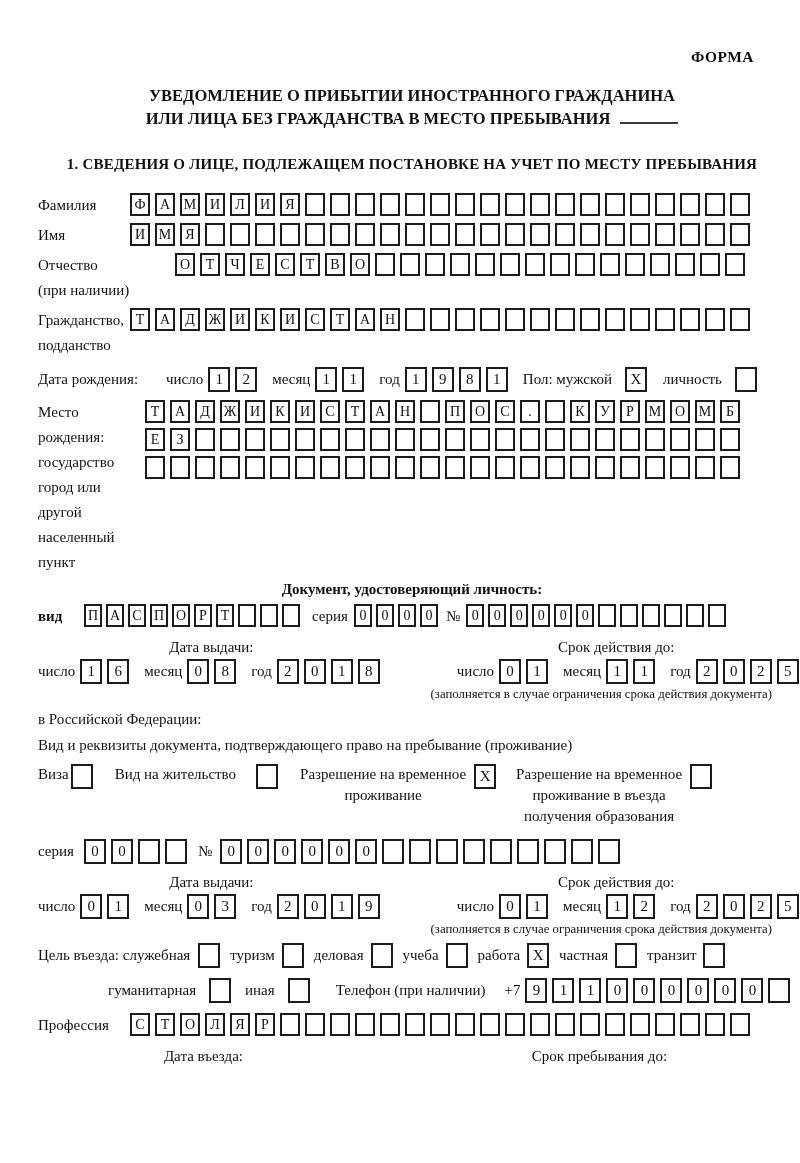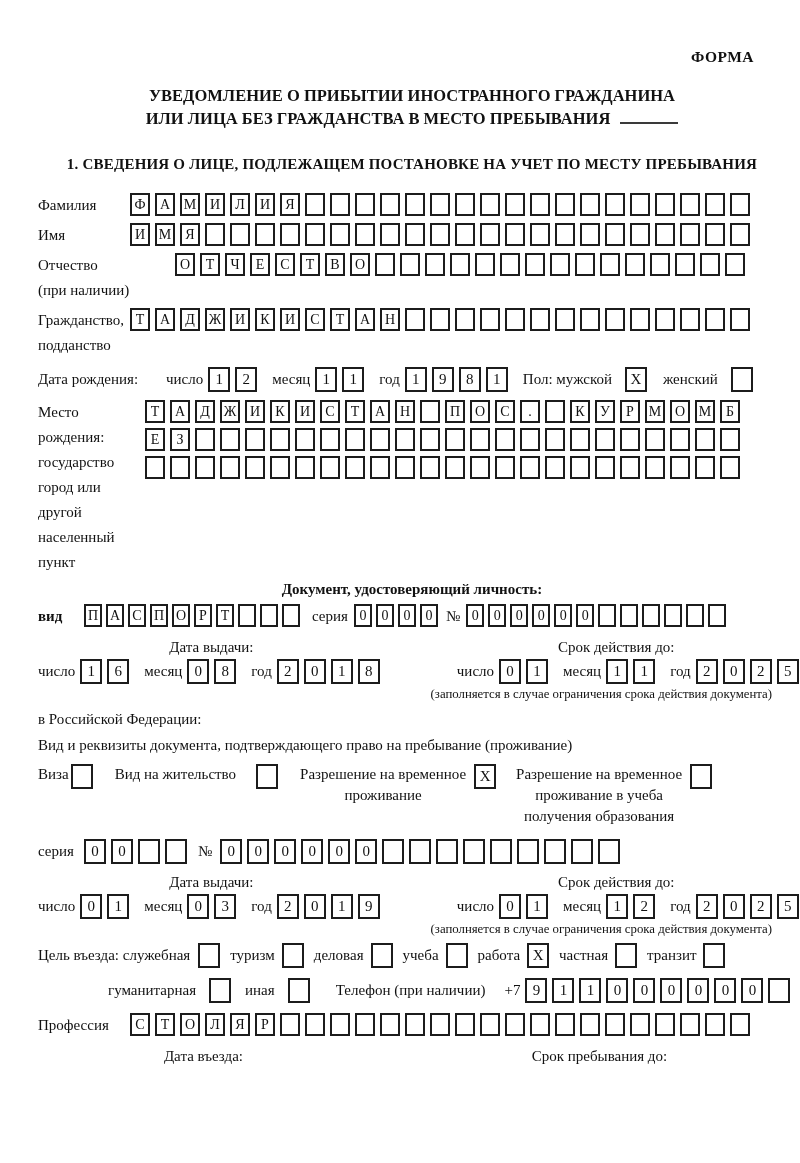--- a/index.html
+++ b/index.html
@@ -206,21 +206,21 @@
         </span>
       <span class="dlbl">год</span>
       <span class="cells">
           <span class="cell">1</span>
           <span class="cell">9</span>
           <span class="cell">8</span>
           <span class="cell">1</span>
         </span>
       <span class="dlbl">Пол: мужской</span>
       <span class="chk">X</span>
-      <span class="dlbl" style="margin-left:16px;">женский</span>
+      <span class="dlbl" style="margin-left:16px;">личность</span>
       <span class="chk"></span>
     </div>
 
     <div class="row" style="margin-top:8px;">
       <span class="lblblock w107">
         <div>Место рождения:</div>
         <div>государство</div>
         <div>город или другой</div>
         <div>населенный пункт</div>
       </span>
@@ -409,21 +409,21 @@
       <span class="chkitem" style="margin-left:22px;">
         <span class="chklbl center">
           <div>Разрешение на временное</div>
           <div>проживание</div>
         </span>
         <span class="chk">X</span>
       </span>
       <span class="chkitem" style="margin-left:20px;">
         <span class="chklbl center">
           <div>Разрешение на временное</div>
-          <div>проживание в учеба</div>
+          <div>проживание в въезда</div>
           <div>получения образования</div>
         </span>
         <span class="chk"></span>
       </span>
     </div>
 
     <div class="row drow" style="margin-top:12px;">
       <span class="lbl" style="margin-right:10px;">серия</span>
       <span class="cells">
           <span class="cell">0</span>

